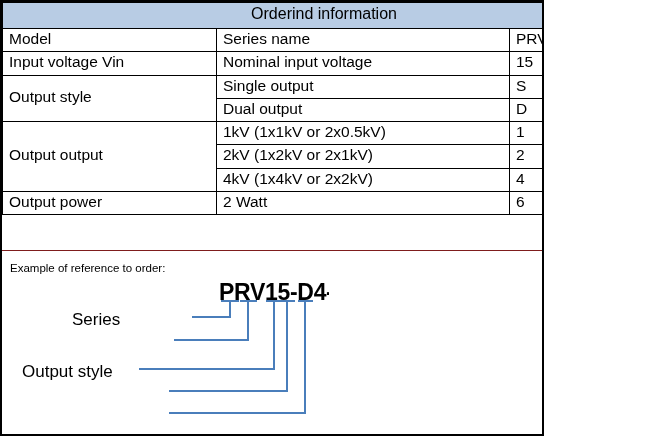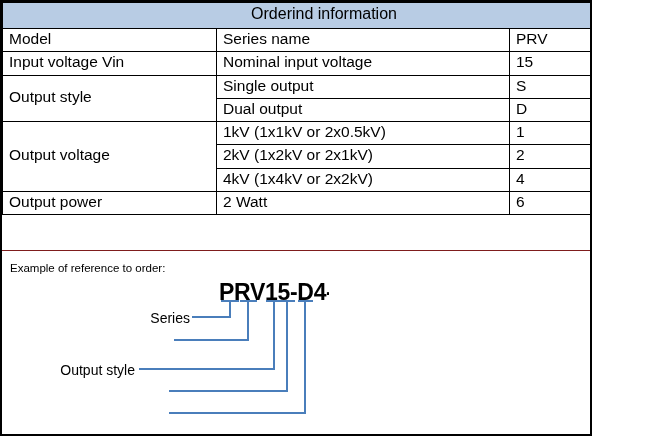--- a/index.html
+++ b/index.html
@@ -6,21 +6,21 @@
     margin: 0;
     padding: 0;
     background: #ffffff;
   }
   body {
     font-family: "Liberation Sans", sans-serif;
     color: #000000;
   }
   #page {
     position: relative;
-    width: 592px;
+    width: 544px;
     height: 436px;
     box-sizing: border-box;
     border: 2px solid #000000;
     background: #ffffff;
     overflow: hidden;
   }
 
   
   table.order-table {
     border-collapse: collapse;
@@ -84,23 +84,22 @@
     width: 110px;
     font-size: 23px;
     font-weight: bold;
     letter-spacing: -0.3px;
     white-space: nowrap;
     overflow: hidden;
     line-height: 1.15;
   }
   .leader-label {
     position: absolute;
-    font-size: 14px;
+    font-size: 17px;
     line-height: 1.2;
-    text-align: right;
     white-space: nowrap;
   }
   #svg-leaders {
     position: absolute;
     left: 0;
     top: 0;
     width: 643px;
     height: 184px;
     overflow: visible;
   }
@@ -147,21 +146,21 @@
         <td class="merged" rowspan="2">Output style</td>
         <td>Single output</td>
         <td>S</td>
       </tr>
       <tr>
         <td>Dual output</td>
         <td>D</td>
       </tr>
 
       <tr>
-        <td class="merged" rowspan="3">Output voltage</td>
+        <td class="merged" rowspan="3">Output output</td>
         <td>1kV (1x1kV or 2x0.5kV)</td>
         <td>1</td>
       </tr>
       <tr>
         <td>2kV (1x2kV or 2x1kV)</td>
         <td>2</td>
       </tr>
       <tr>
         <td>4kV (1x4kV or 2x2kV)</td>
         <td>4</td>

